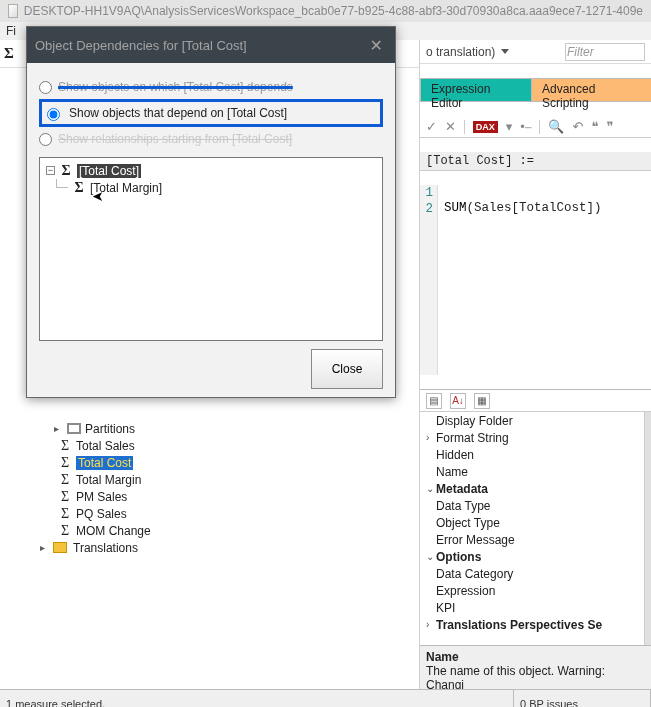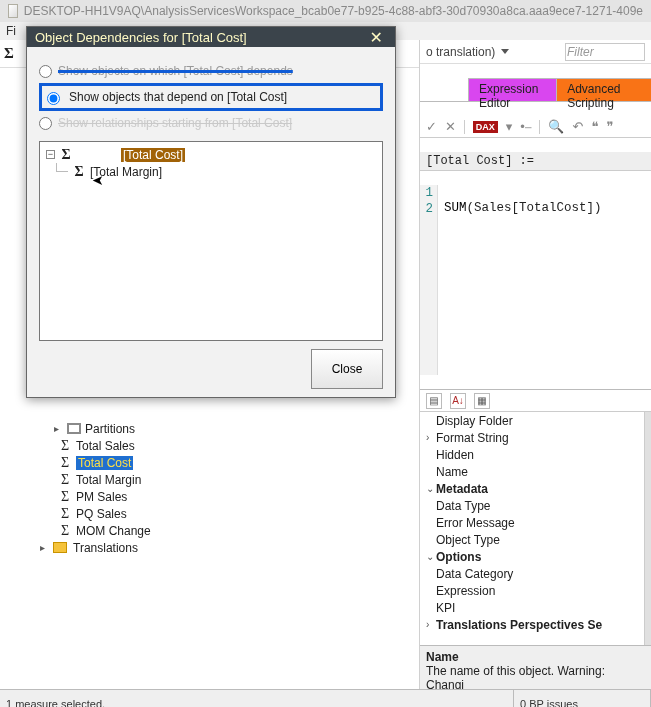--- a/index.html
+++ b/index.html
@@ -156,29 +156,28 @@
 
   .tabstrip {
     display:flex;
     height:24px;
     border-bottom:1px solid #bbb;
   }
   .tab {
     padding:3px 10px;
     border:1px solid #bbb;
     border-bottom:none;
-    background:#f97316;
+    background:#fdba74;
     margin-right:-1px;
     font-size:12px;
   }
   .tab.active {
-    background:#d946ef;
+    background:#14b8a6;
     position:relative;
     z-index:1;
-    margin-left:48px;
   }
 
   .expr-toolbar {
     height:22px;
     display:flex; align-items:center;
     gap:8px;
     padding:0 6px;
     border-bottom:1px solid #ccc;
     color:#666;
   }
@@ -277,23 +276,23 @@
     width:370px;
     height:372px;
     background:#f2f2f2;
     border:1px solid #666;
     box-shadow:0 2px 10px rgba(0,0,0,.4);
     z-index:100;
     display:flex;
     flex-direction:column;
   }
   .dlg-title {
-    height:20px;
+    height:36px;
     background:#3b444b;
-    color:#fef9c3;
+    color:#a3a3a3;
     display:flex;align-items:center;justify-content:space-between;
     padding:0 8px;
     font-size:13px;
   }
   .dlg-title .close {
     font-size:16px; cursor:pointer; padding:0 4px;
   }
   .dlg-body {
     flex:1;
     padding:10px 12px 8px;
@@ -335,21 +334,21 @@
     width:9px;height:9px;border:1px solid #888;
     font-size:9px;line-height:7px;text-align:center;
     color:#444;
     cursor:pointer;
   }
   .dep-row .sig {
     font-family:"Times New Roman",serif;font-weight:bold;
     width:14px;text-align:center;font-size:14px;
   }
   .dep-row.sel .lbl {
-    background:#a16207;color:#fff;padding:0 2px;margin-left:44px;
+    background:#404040;color:#fff;padding:0 2px;
   }
   .dep-row.child { padding-left:26px; position:relative;}
   .dep-row.child::before{
     content:"";position:absolute;left:10px;top:0;bottom:8px;width:1px;background:#bbb;
   }
   .dep-row.child::after{
     content:"";position:absolute;left:10px;top:8px;width:12px;height:1px;background:#bbb;
   }
   .cursor-arrow {
     position:absolute;
@@ -518,25 +517,25 @@
             <div class="prop-row cat">
               <span class="caret">⌄</span>
               <span class="name">Metadata</span>
             </div>
             <div class="prop-row">
               <span class="caret"></span>
               <span class="name">Data Type</span>
             </div>
             <div class="prop-row">
               <span class="caret"></span>
+              <span class="name">Object Type</span>
+            </div>
+            <div class="prop-row">
+              <span class="caret"></span>
               <span class="name">Error Message</span>
-            </div>
-            <div class="prop-row">
-              <span class="caret"></span>
-              <span class="name">Object Type</span>
             </div>
             <div class="prop-row cat">
               <span class="caret">⌄</span>
               <span class="name">Options</span>
             </div>
             <div class="prop-row">
               <span class="caret"></span>
               <span class="name">Data Category</span>
             </div>
             <div class="prop-row">

